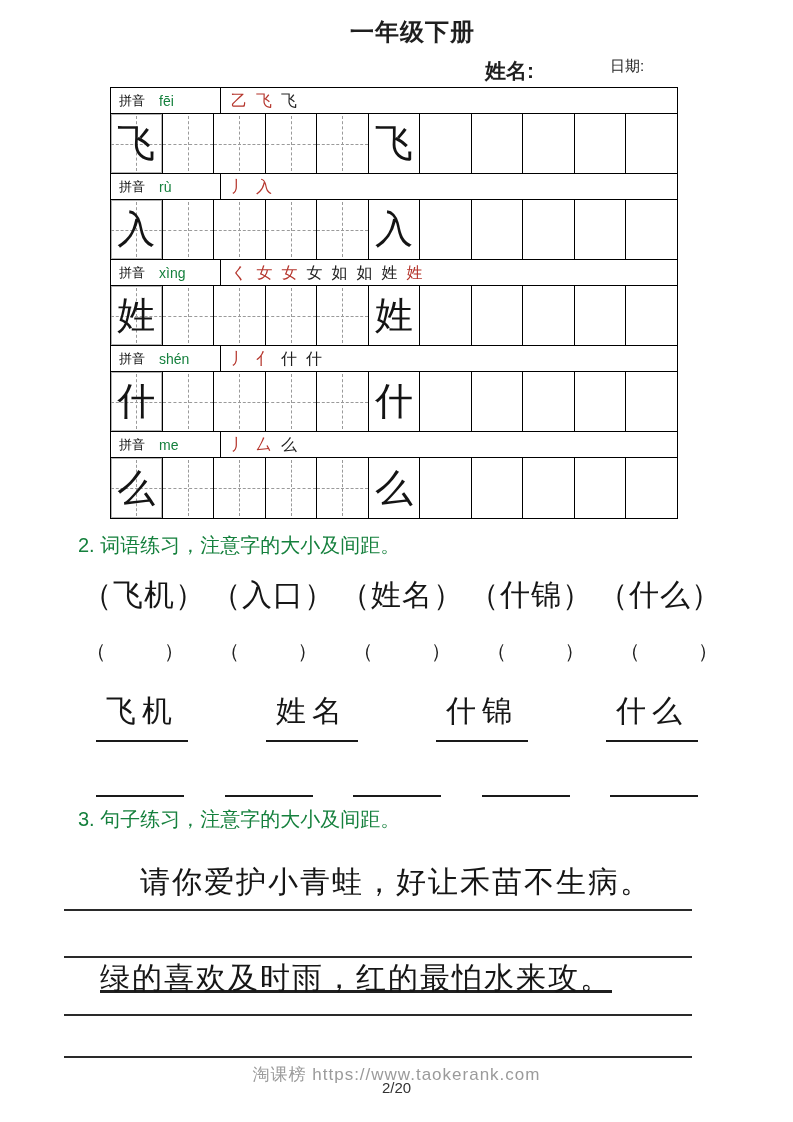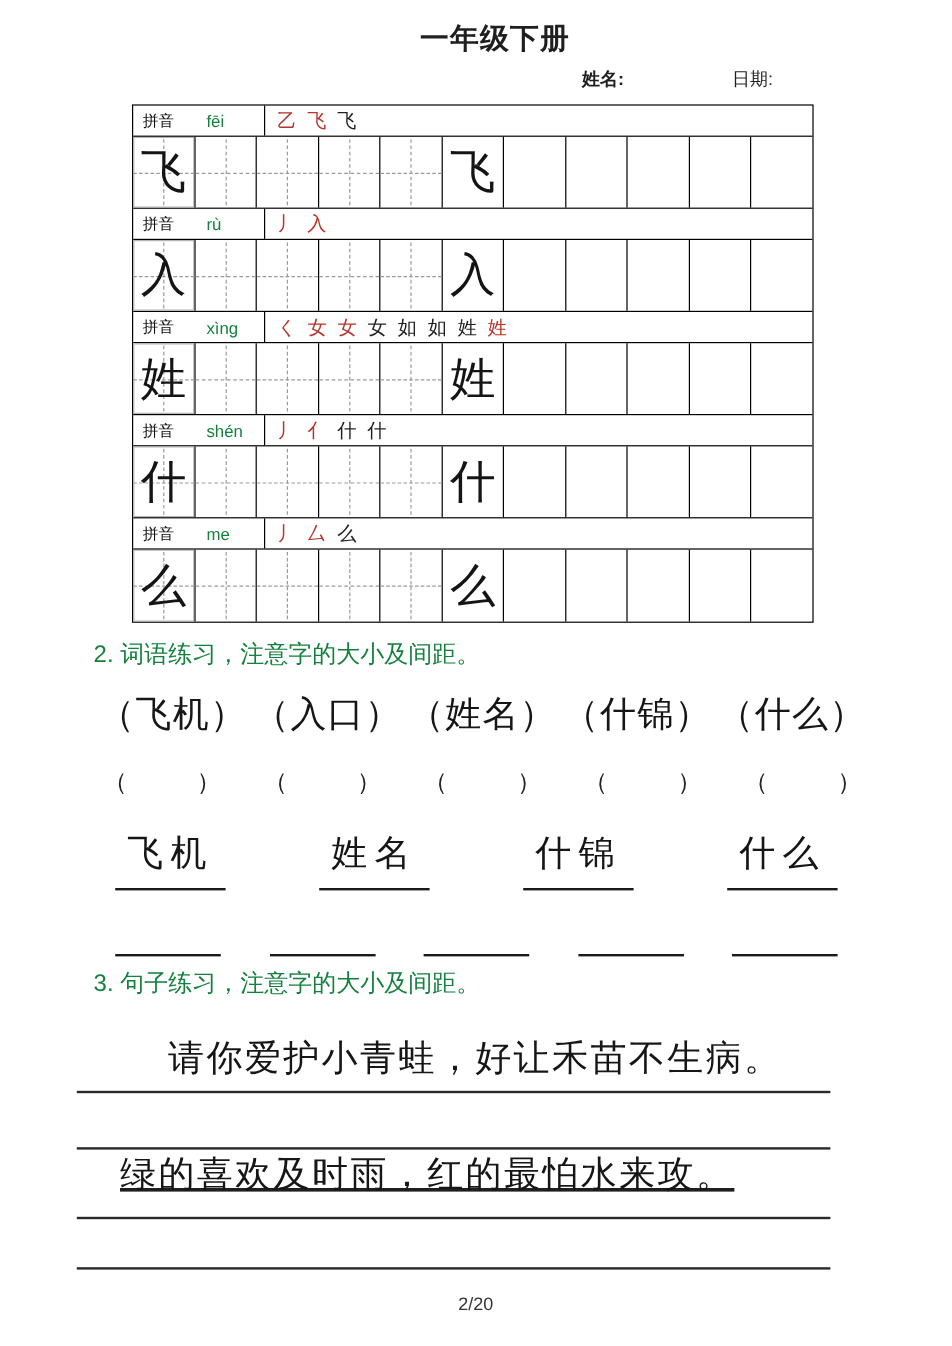--- a/index.html
+++ b/index.html
@@ -3,28 +3,28 @@
 <meta charset="utf-8">
 <style>
   html,body{margin:0;padding:0;background:#fff;}
   .page{
     position:relative;width:793px;height:1122px;background:#ffffff;overflow:hidden;
     font-family:"Liberation Sans","DejaVu Sans",sans-serif;color:#1f1f1f;
   }
   
   .title{position:absolute;top:16px;left:16px;width:100%;text-align:center;
     font-size:24px;font-weight:bold;letter-spacing:1px;}
-  .name-label{position:absolute;top:57px;left:485px;font-size:15px;font-weight:bold;}
+  .name-label{position:absolute;top:57px;left:485px;font-size:21px;font-weight:bold;}
   .date-label{position:absolute;top:57px;left:610px;font-size:15px;font-weight:normal;}
   
   .char-table{position:absolute;top:87px;left:110px;width:568px;
     border:1.5px solid #000;box-sizing:border-box;}
   .hrow{display:flex;height:26px;border-bottom:1px solid #000;box-sizing:border-box;}
   .hcell-pinyin{width:110px;flex:0 0 110px;border-right:1px solid #000;box-sizing:border-box;
-    display:flex;align-items:center;padding-left:8px;gap:27px;}
+    display:flex;align-items:center;padding-left:8px;gap:14px;}
   .hcell-pinyin .plabel{font-size:13px;color:#111;}
   .hcell-pinyin .pval{font-size:14px;color:#15803d;}
   .hcell-strokes{flex:1;display:flex;align-items:center;padding-left:10px;gap:9px;overflow:hidden;}
   .stroke{font-size:16px;line-height:1;font-family:"DejaVu Serif","Liberation Serif",serif;}
   .prow{display:flex;height:60px;border-bottom:1px solid #000;box-sizing:border-box;}
   .block:last-child .prow{border-bottom:none;}
   .cell{flex:1;position:relative;border-right:1px solid #000;box-sizing:border-box;}
   .cell:last-child{border-right:none;}
   .cell.guide::before{content:"";position:absolute;left:50%;top:2px;bottom:2px;
     border-left:1px dashed #9a9a9a;}
@@ -290,15 +290,16 @@
     <div class="sline s1">
       <span class="sentence hw">请你爱护小青蛙，好让禾苗不生病。</span>
     </div>
     <div class="sline blank1"></div>
     <div class="sline s2">
       <span class="sentence hw">绿的喜欢及时雨，红的最怕水来攻。</span>
     </div>
     <div class="sline blank2"></div>
   </div>
 
+  <div class="watermark">淘课榜 https://www.taokerank.com</div>
   <div class="page-num">2/20</div>
 
 </div>
 
 </body></html>

